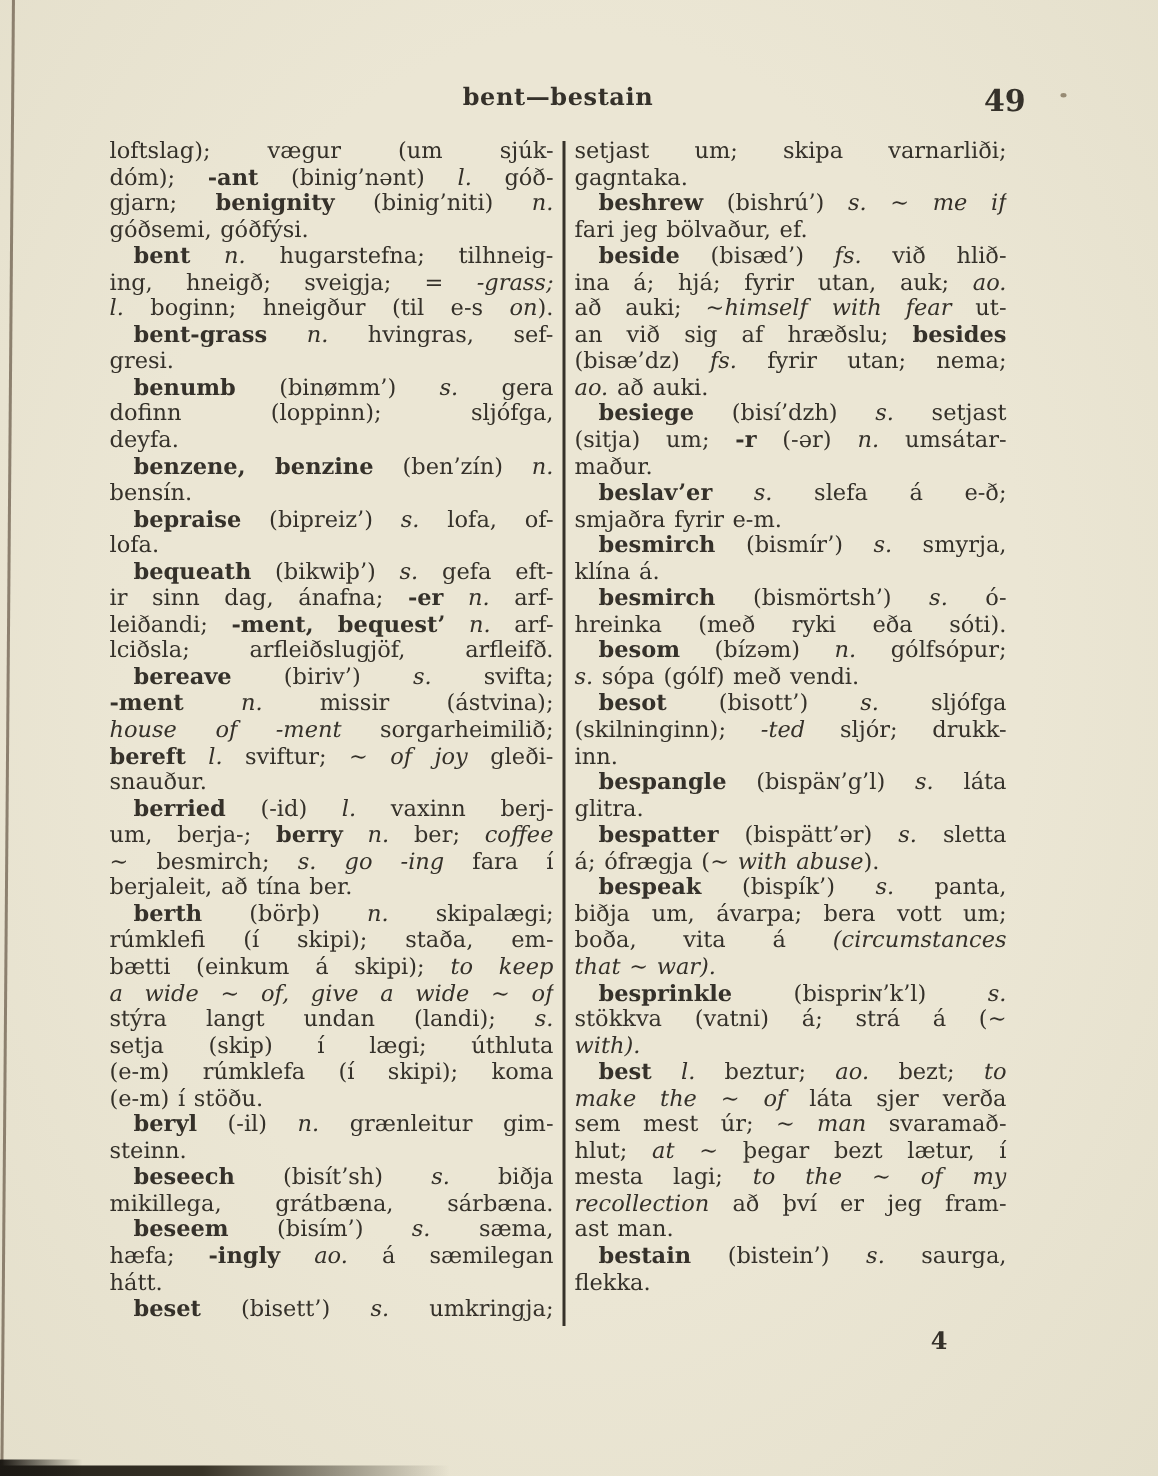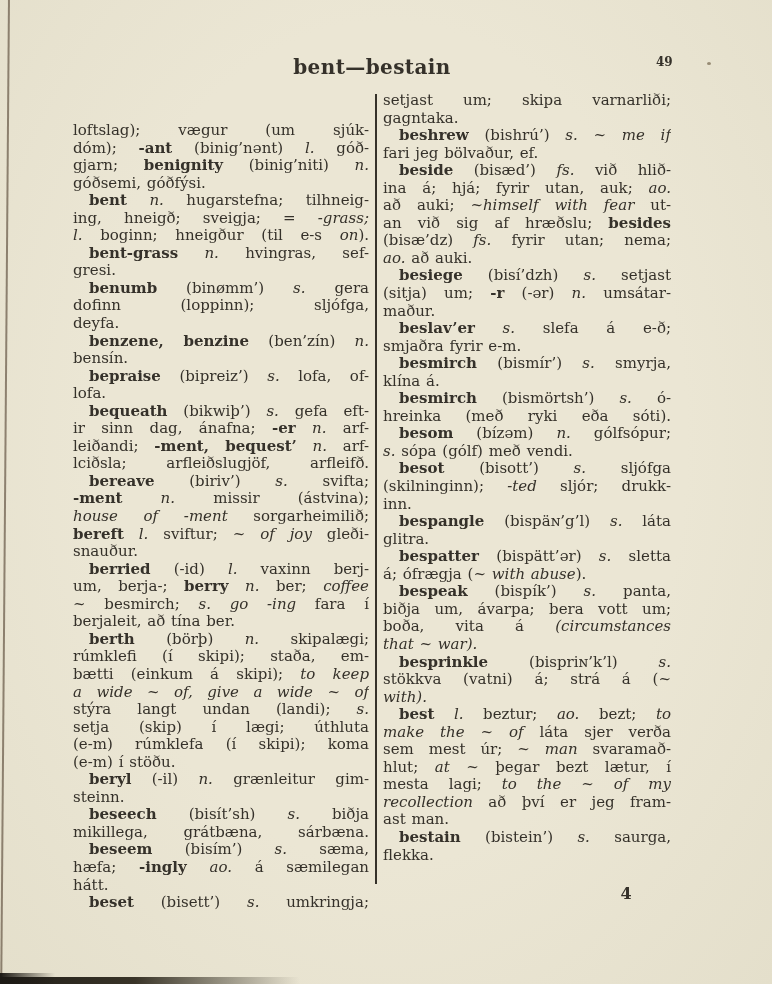--- a/index.html
+++ b/index.html
@@ -19,31 +19,31 @@
   .scan-edge-bottom{
     position:absolute;left:0;bottom:0;height:7px;width:300px;
     background:linear-gradient(to right,#211e18 0%,#393428 45%,rgba(57,52,40,0) 100%);
   }
   .scan-edge-bottom-corner{
     position:absolute;left:0;bottom:0;height:11px;width:55px;
     background:linear-gradient(to right,#1c1914 0%,rgba(28,25,20,0) 100%);
   }
   .hdr-title{
     position:absolute;top:55px;left:73px;width:598px;
-    text-align:center;font-size:20px;font-weight:bold;letter-spacing:.4px;
+    text-align:center;font-size:16px;font-weight:bold;letter-spacing:.4px;
   }
   .page-number{
-    position:absolute;top:55px;left:656px;font-size:12px;font-weight:bold;
+    position:absolute;top:55px;left:656px;font-size:20px;font-weight:bold;
   }
   .ink-speck{
     position:absolute;left:707px;top:62px;width:4px;height:3px;
     background:#978b74;border-radius:50%;
   }
   .column{position:absolute;top:92px;}
-  .column.left{left:73px;width:296px;margin-top:30px;}
+  .column.left{left:73px;width:296px;}
   .column.right{left:383px;width:288px;}
   .column-divider{
     position:absolute;left:375px;top:94px;width:2px;height:790px;
     background:#36322a;
   }
   .line{
     height:17.55px;line-height:17.5px;font-size:15px;
     text-align:justify;text-align-last:justify;
     overflow:hidden;white-space:normal;word-spacing:1px;
   }

